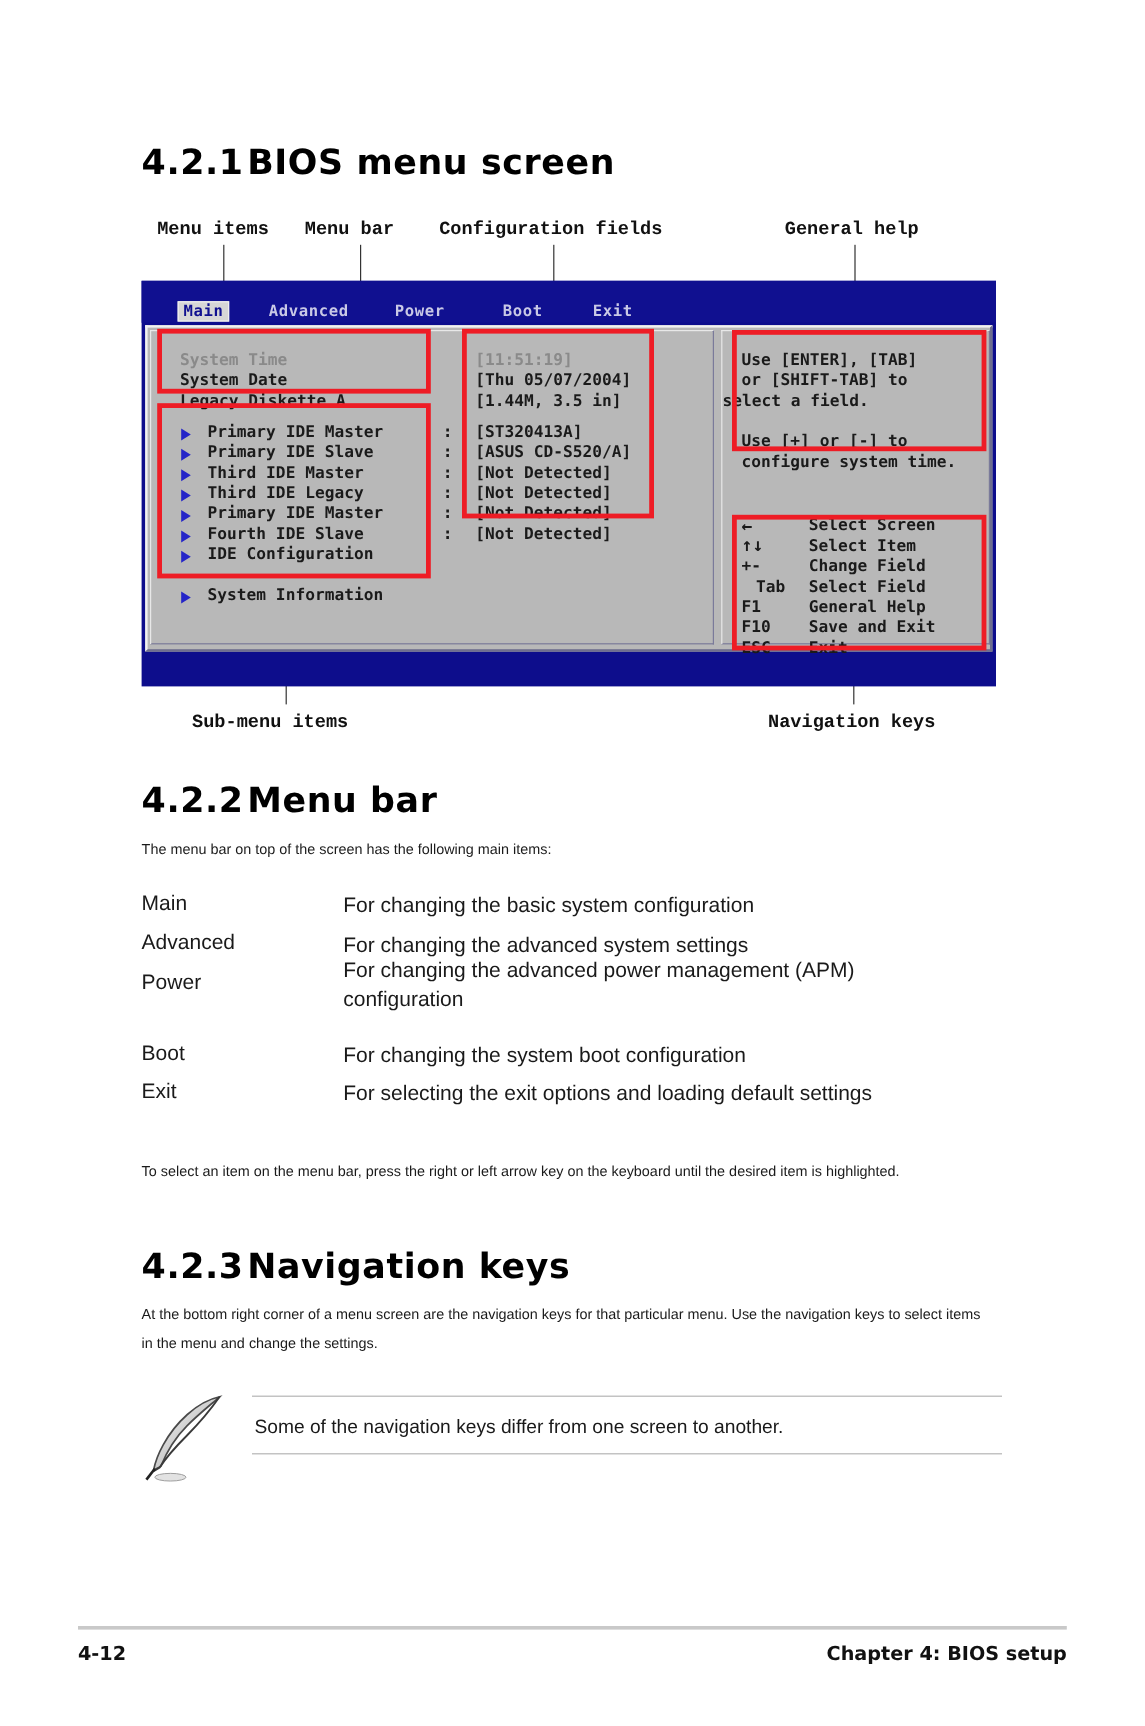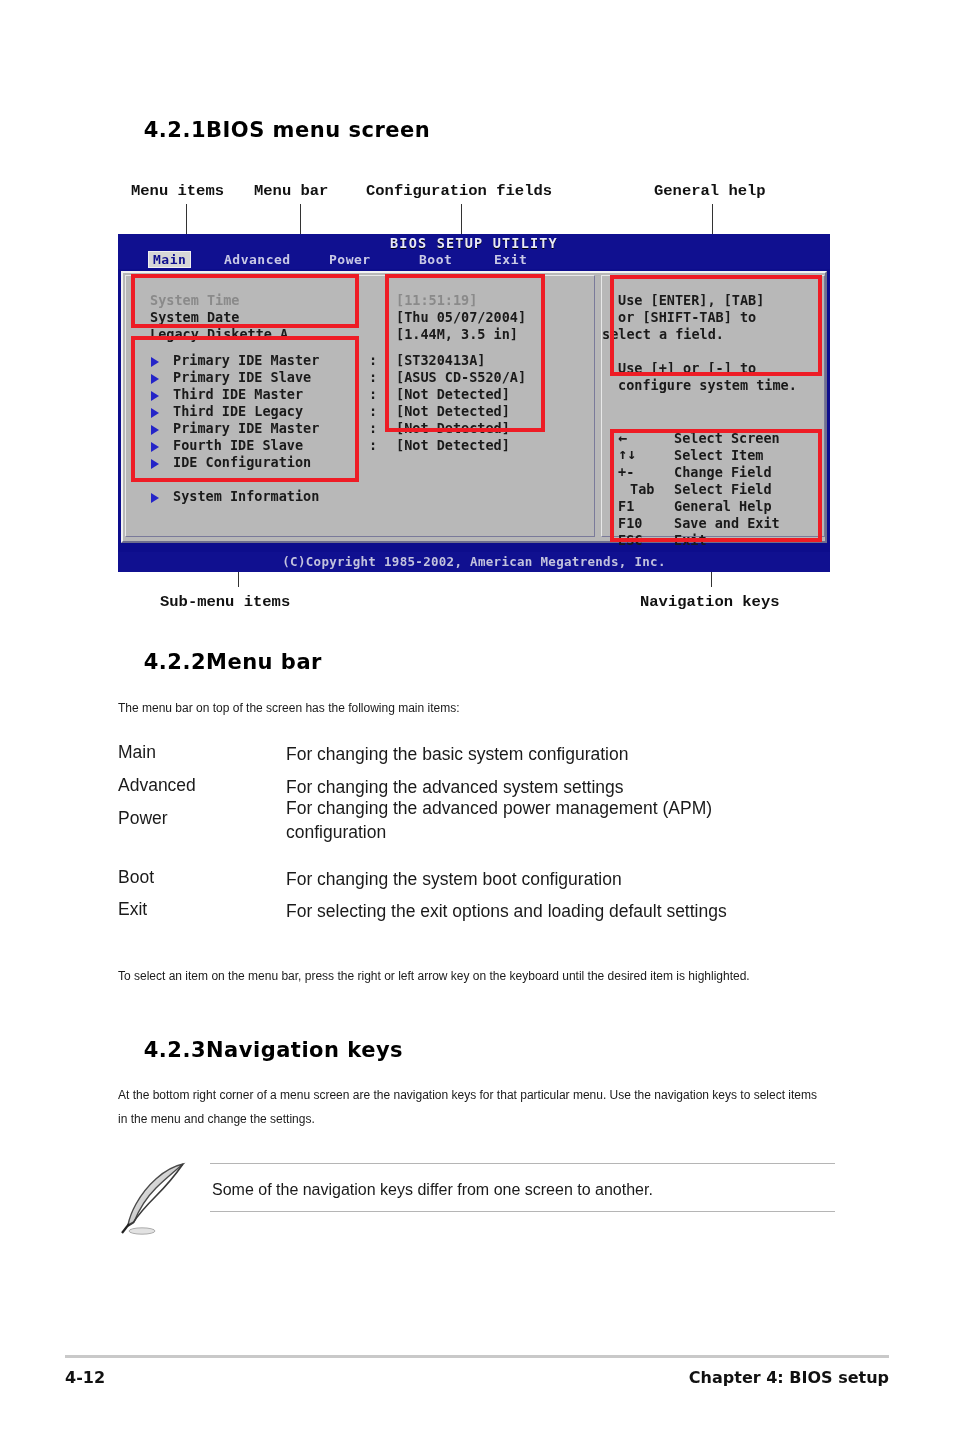--- a/index.html
+++ b/index.html
@@ -11,24 +11,23 @@
     color:#000;
     position:relative;
     overflow:hidden;
   }
 
   
   .sec-head {
     position:absolute;
     font-family:"DejaVu Sans", sans-serif;
     font-weight:bold;
-    font-size:21px;
+    font-size:29px;
     letter-spacing:0.5px;
     white-space:nowrap;
-    text-align:right;
   }
   .sec-head .num { display:inline-block; width:88px; }
 
   
   .body-p {
     position:absolute;
     font-size:12px;
     line-height:24px;
     color:#1a1a1a;
   }
@@ -184,21 +183,20 @@
 
 <div class="callout" style="left:160px; top:593px;">Sub-menu items</div>
 <div class="leader" style="left:238px; top:482px; height:105px;"></div>
 
 <div class="callout" style="left:640px; top:593px;">Navigation keys</div>
 <div class="leader" style="left:711px; top:536px; height:51px;"></div>
 
 <div id="bios-figure">
 
   <div class="bios-topbar">
-    <div class="bios-title">BIOS SETUP UTILITY</div>
     <div class="bios-menubar">
       <div class="bios-menu-item active" style="left:30px;">Main</div>
       <div class="bios-menu-item" style="left:106px;">Advanced</div>
       <div class="bios-menu-item" style="left:211px;">Power</div>
       <div class="bios-menu-item" style="left:301px;">Boot</div>
       <div class="bios-menu-item" style="left:376px;">Exit</div>
     </div>
   </div>
 
   <div class="bios-body">
@@ -264,21 +262,20 @@
       <div class="row" style="left:72px; top:154px;">Select Screen</div>
       <div class="row" style="left:72px; top:171px;">Select Item</div>
       <div class="row" style="left:72px; top:188px;">Change Field</div>
       <div class="row" style="left:72px; top:205px;">Select Field</div>
       <div class="row" style="left:72px; top:222px;">General Help</div>
       <div class="row" style="left:72px; top:239px;">Save and Exit</div>
       <div class="row" style="left:72px; top:256px;">Exit</div>
     </div>
   </div>
 
-  <div class="bios-copy">(C)Copyright 1985-2002, American Megatrends, Inc.</div>
 </div>
 
 <div class="redbox" style="left:131px; top:274px; width:228px; height:54px;"></div>
 <div class="redbox" style="left:131px; top:336px; width:228px; height:146px;"></div>
 <div class="redbox" style="left:385px; top:274px; width:160px; height:158px;"></div>
 <div class="redbox" style="left:610px; top:275px; width:212px; height:101px;"></div>
 <div class="redbox" style="left:610px; top:429px; width:212px; height:113px;"></div>
 
 <div class="sec-head" style="left:118px; top:650px;">
   <span class="num">4.2.2</span><span>Menu bar</span>

